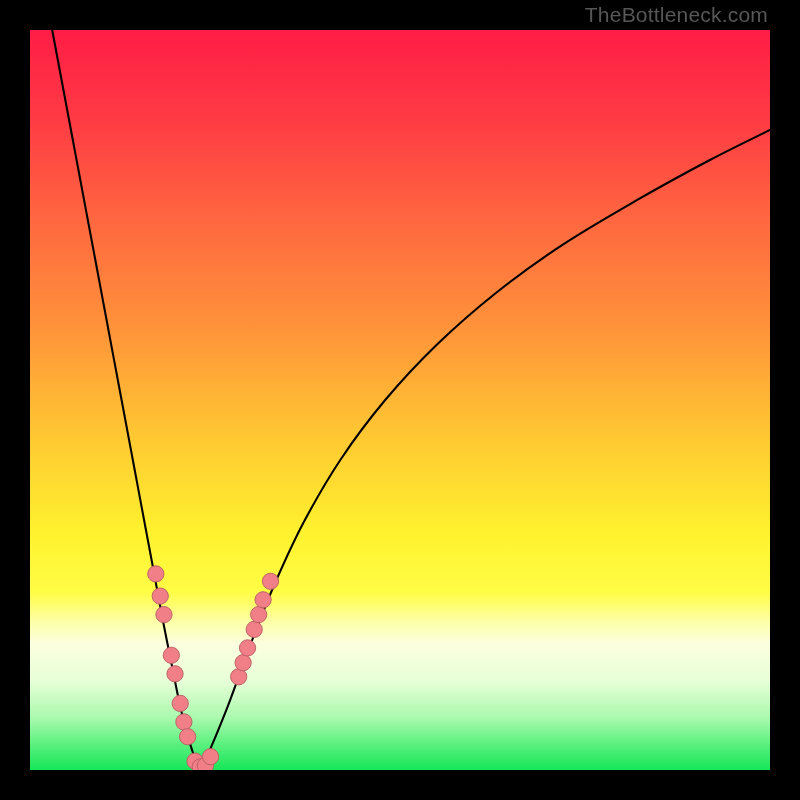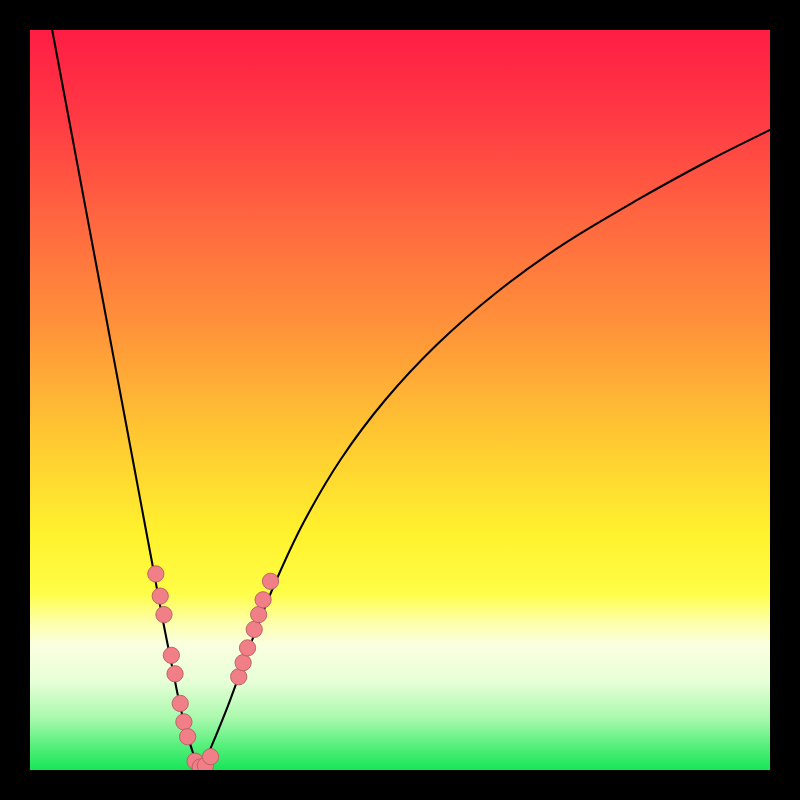--- a/index.html
+++ b/index.html
@@ -90,13 +90,14 @@
           <circle cx="28.199999999999996" cy="87.4" r="1.1" fill="#f07f87" stroke="#b85a62" stroke-width="0.12"></circle>
           <circle cx="28.800000000000004" cy="85.5" r="1.1" fill="#f07f87" stroke="#b85a62" stroke-width="0.12"></circle>
           <circle cx="29.4" cy="83.5" r="1.1" fill="#f07f87" stroke="#b85a62" stroke-width="0.12"></circle>
           <circle cx="30.3" cy="81" r="1.1" fill="#f07f87" stroke="#b85a62" stroke-width="0.12"></circle>
           <circle cx="30.9" cy="79" r="1.1" fill="#f07f87" stroke="#b85a62" stroke-width="0.12"></circle>
           <circle cx="31.5" cy="77" r="1.1" fill="#f07f87" stroke="#b85a62" stroke-width="0.12"></circle>
           <circle cx="32.5" cy="74.5" r="1.1" fill="#f07f87" stroke="#b85a62" stroke-width="0.12"></circle>
         </g>
     </svg>
   </div>
+  <div class="watermark">TheBottleneck.com</div>
 </div>
 
 </body></html>

